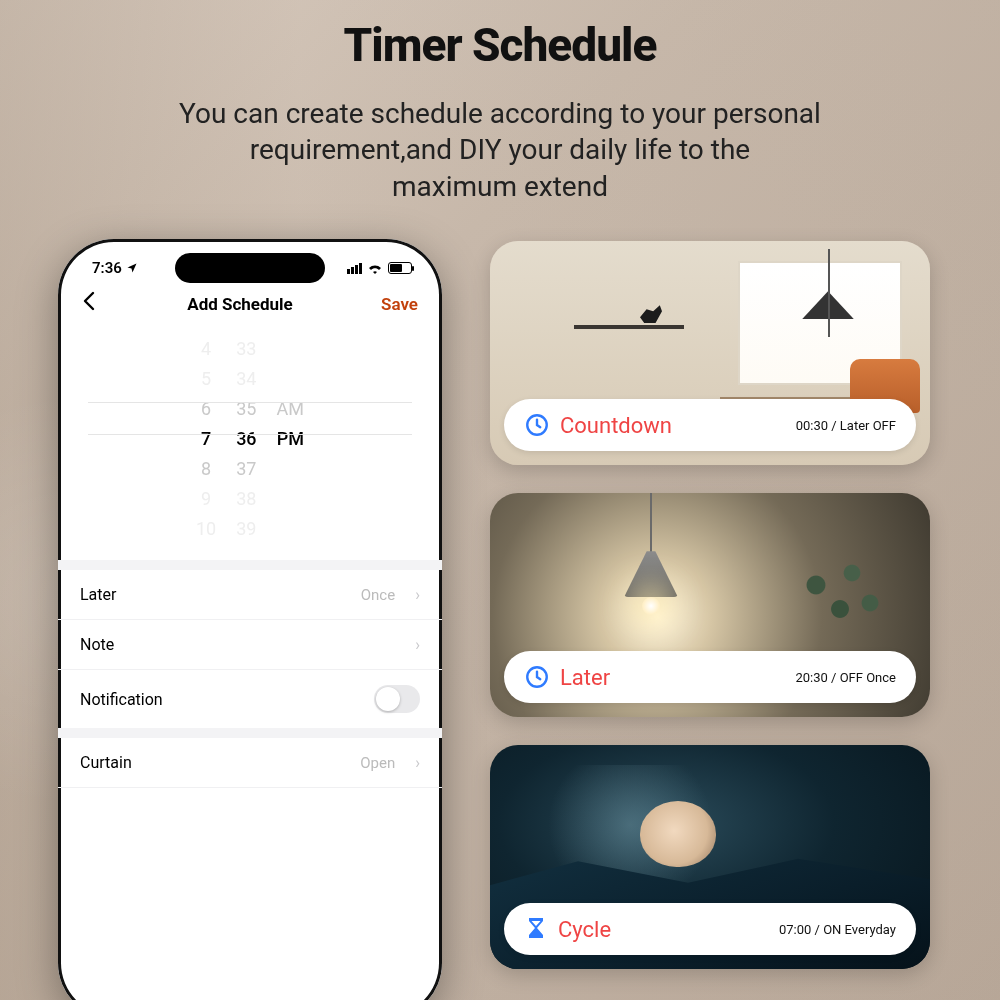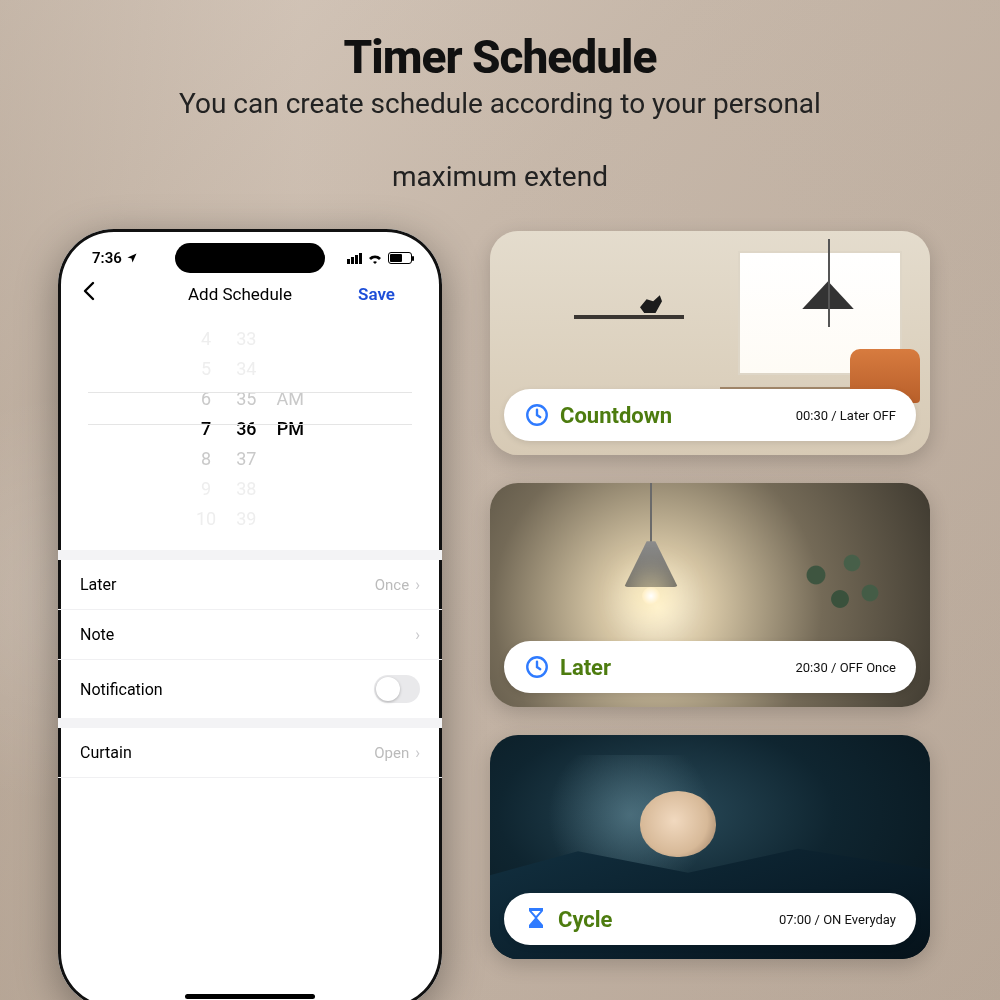--- a/index.html
+++ b/index.html
@@ -10,23 +10,23 @@
   }
   
   body::before {
     content:"";
     position:absolute; inset:0;
     background:
       radial-gradient(ellipse 40% 30% at 10% 60%, rgba(255,255,255,0.15), transparent 70%),
       linear-gradient(90deg, rgba(140,120,100,0.25) 0%, rgba(200,185,170,0.1) 30%, rgba(180,165,150,0.2) 100%);
     pointer-events:none;
   }
-  .hero { position: relative; width: 100%; text-align: center; padding-top: 30px; z-index: 2; }
+  .hero { position: relative; width: 100%; text-align: center; padding-top: 18px; z-index: 2; }
   .hero h1 { font-size: 46px; font-weight: 800; color: #111; letter-spacing: -1px; }
-  .hero p { font-size: 28px; color: #222; line-height: 1.3; margin-top: 2px; font-weight: 400; }
+  .hero p { font-size: 28px; color: #222; line-height: 1.3; margin-top: 24px; font-weight: 400; }
   .content { position: relative; display: flex; padding: 34px 30px 0 58px; gap: 48px; z-index: 2;}
   
   .phone {
     width: 384px; height: 780px; background:#fff; border-radius: 56px;
     box-shadow: 0 10px 40px rgba(0,0,0,0.35), inset 0 0 0 3px #111, inset 0 0 0 14px #fff;
     position: relative; overflow: hidden; flex-shrink:0;
   }
   .notch {
     position:absolute; top:14px; left:50%; transform:translateX(-50%);
     width:150px; height:30px; background:#000; border-radius:16px; z-index:5;
@@ -46,38 +46,38 @@
     width:24px; height:12px; border:1px solid #000; border-radius:3px; position:relative; display:inline-block;
   }
   .battery::after{content:"";position:absolute;right:-3px;top:3px;width:2px;height:5px;background:#000;border-radius:1px;}
   .battery .fill{position:absolute;left:1px;top:1px;bottom:1px;width:55%;background:#000;border-radius:1px;}
 
   .navbar {
     display:flex; align-items:center; justify-content:space-between;
     padding: 14px 24px 10px; font-size:17px;
   }
   .navbar .back { font-size:22px; color:#000; width:40px;}
-  .navbar .title { font-weight:400; color:#000;}
-  .navbar .save { color:#1d4ed8; font-weight:600; width:60px; }
+  .navbar .title { font-weight:700; color:#000;}
+  .navbar .save { color:#c2410c; font-weight:600; width:60px; text-align:right;}
 
   .picker {
     display:flex; justify-content:center; gap:20px; padding: 8px 0 16px; position:relative;
     font-variant-numeric: tabular-nums;
   }
   .picker .col { display:flex; flex-direction:column; align-items:center; line-height:30px; font-size:18px; color:#c9c9c9;}
   .picker .sel { color:#000; font-weight:500; }
   .picker .line { position:absolute; left:30px; right:30px; height:1px; background:#e5e5e5;}
   .picker .line.top { top:76px;} .picker .line.bot { top:108px;}
   .picker .ghost{ color:#eee; }
   .section { border-top:10px solid #f3f3f5; }
   .row {
     display:flex; align-items:center; justify-content:space-between;
     padding: 15px 22px; font-size:16px; color:#000; border-bottom:1px solid #f0f0f2;
   }
-  .row .val { color:#bbb; display:flex; align-items:center; gap:6px; font-size:15px;}
+  .row .val { color:#bbb; display:flex; align-items:center; gap:20px; font-size:15px;}
   .chev { color:#c9c9cc; font-size:16px;}
   .toggle {
     width:46px; height:28px; background:#e9e9eb; border-radius:14px; position:relative;
   }
   .toggle .knob{
     position:absolute; left:2px; top:2px; width:24px; height:24px; background:#fff; border-radius:50%;
     box-shadow:0 1px 3px rgba(0,0,0,0.25);
   }
   .home-ind { position:absolute; bottom:10px; left:50%; transform:translateX(-50%); width:130px; height:5px; background:#000; border-radius:3px;}
 
@@ -86,21 +86,21 @@
   .card {
     width:440px; height:224px; border-radius:28px; position:relative; overflow:hidden;
     box-shadow: 0 6px 20px rgba(0,0,0,0.18);
   }
   .card .scene { position:absolute; inset:0; }
   .pill {
     position:absolute; left:14px; right:14px; bottom:14px; height:52px;
     background:#fff; border-radius:26px; display:flex; align-items:center;
     padding:0 20px; gap:10px; box-shadow:0 2px 6px rgba(0,0,0,0.1);
   }
-  .pill .name { font-weight:700; font-size:22px; color:#4d7c0f;}
+  .pill .name { font-weight:400; font-size:22px; color:#ef4444;}
   .pill .detail { margin-left:auto; font-size:13px; color:#111; font-weight:400;}
   .pill svg { flex-shrink:0; }
 
   
   .scene1 {
     background:
       linear-gradient(180deg, #e4dccd 0%, #d7cab5 100%);
   }
   .scene1::before{ 
     content:""; position:absolute; right:30px; top:22px; width:160px; height:120px;
@@ -143,21 +143,21 @@
   .face3{position:absolute; left:150px; top:56px; width:76px; height:66px; background:radial-gradient(circle at 45% 45%, #f1d9bf 0%, #d7b998 60%, #8c7058 100%); border-radius:50% 50% 48% 48%;}
   .glow3{position:absolute; left:40px; top:20px; width:200px; height:120px; background:radial-gradient(circle,#8fb9c6 0%, transparent 70%); opacity:0.35;}
 </style>
 </head>
 <body>
 
 <div class="hero">
   <h1>Timer Schedule</h1>
   <p>
     <span>You can create schedule according to your personal</span><br>
-    <br>
+    <span>requirement,and DIY your daily life to the</span><br>
     <span>maximum extend</span>
   </p>
 </div>
 
 <div class="content">
 
   <div class="phone">
     <div class="notch"></div>
 
     <div class="statusbar">

